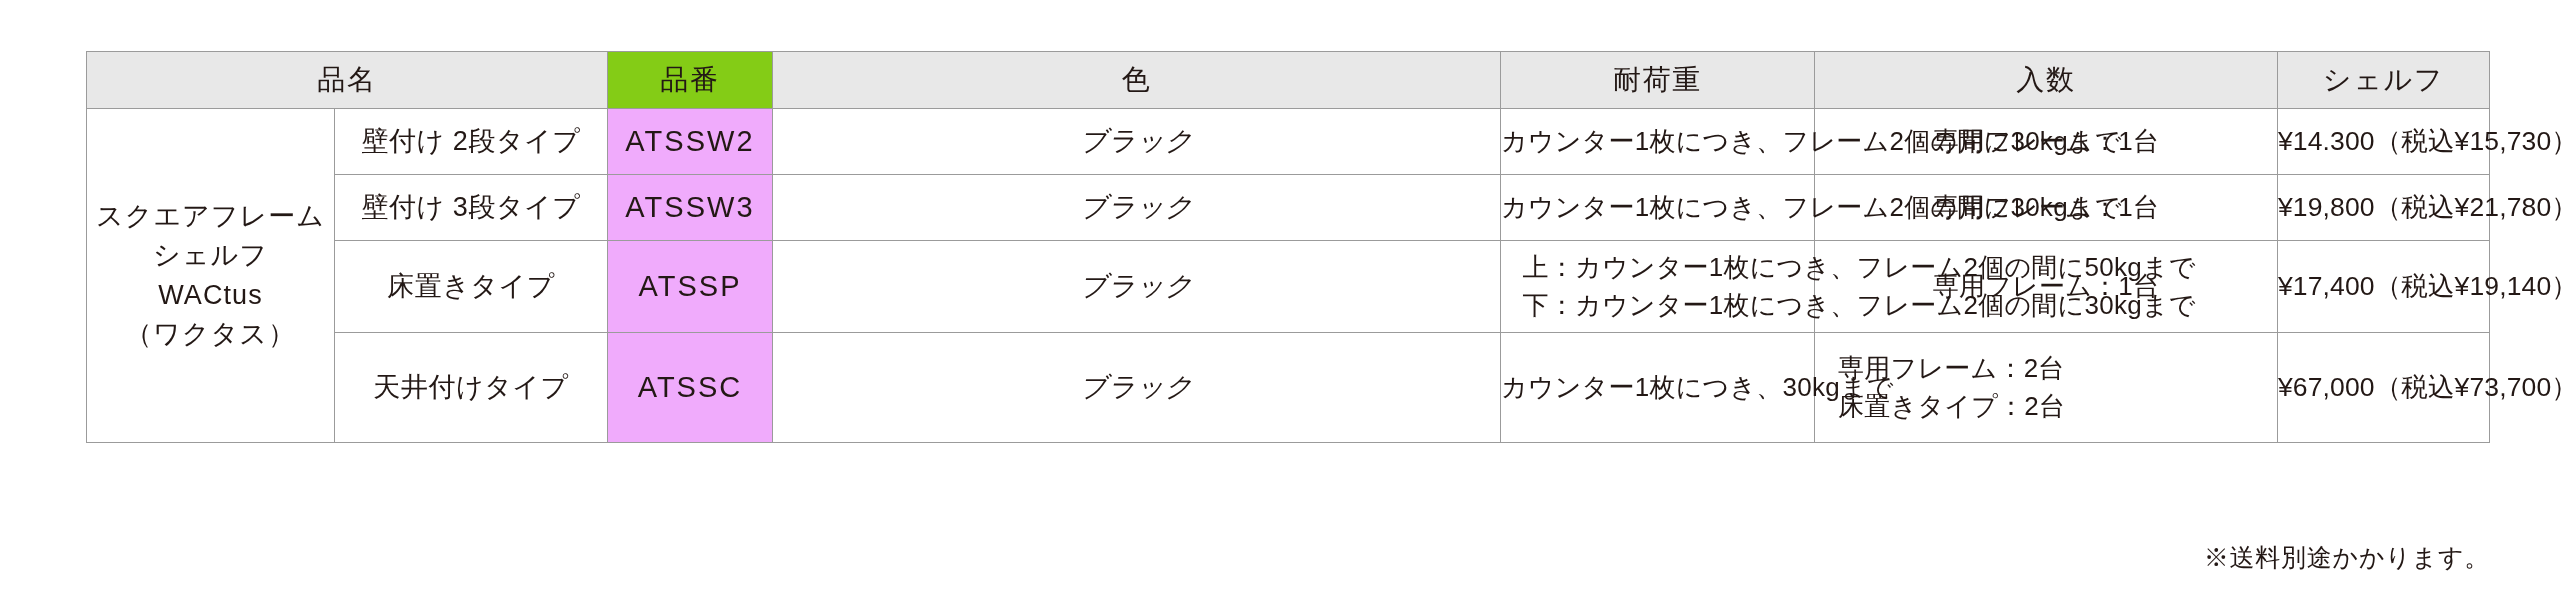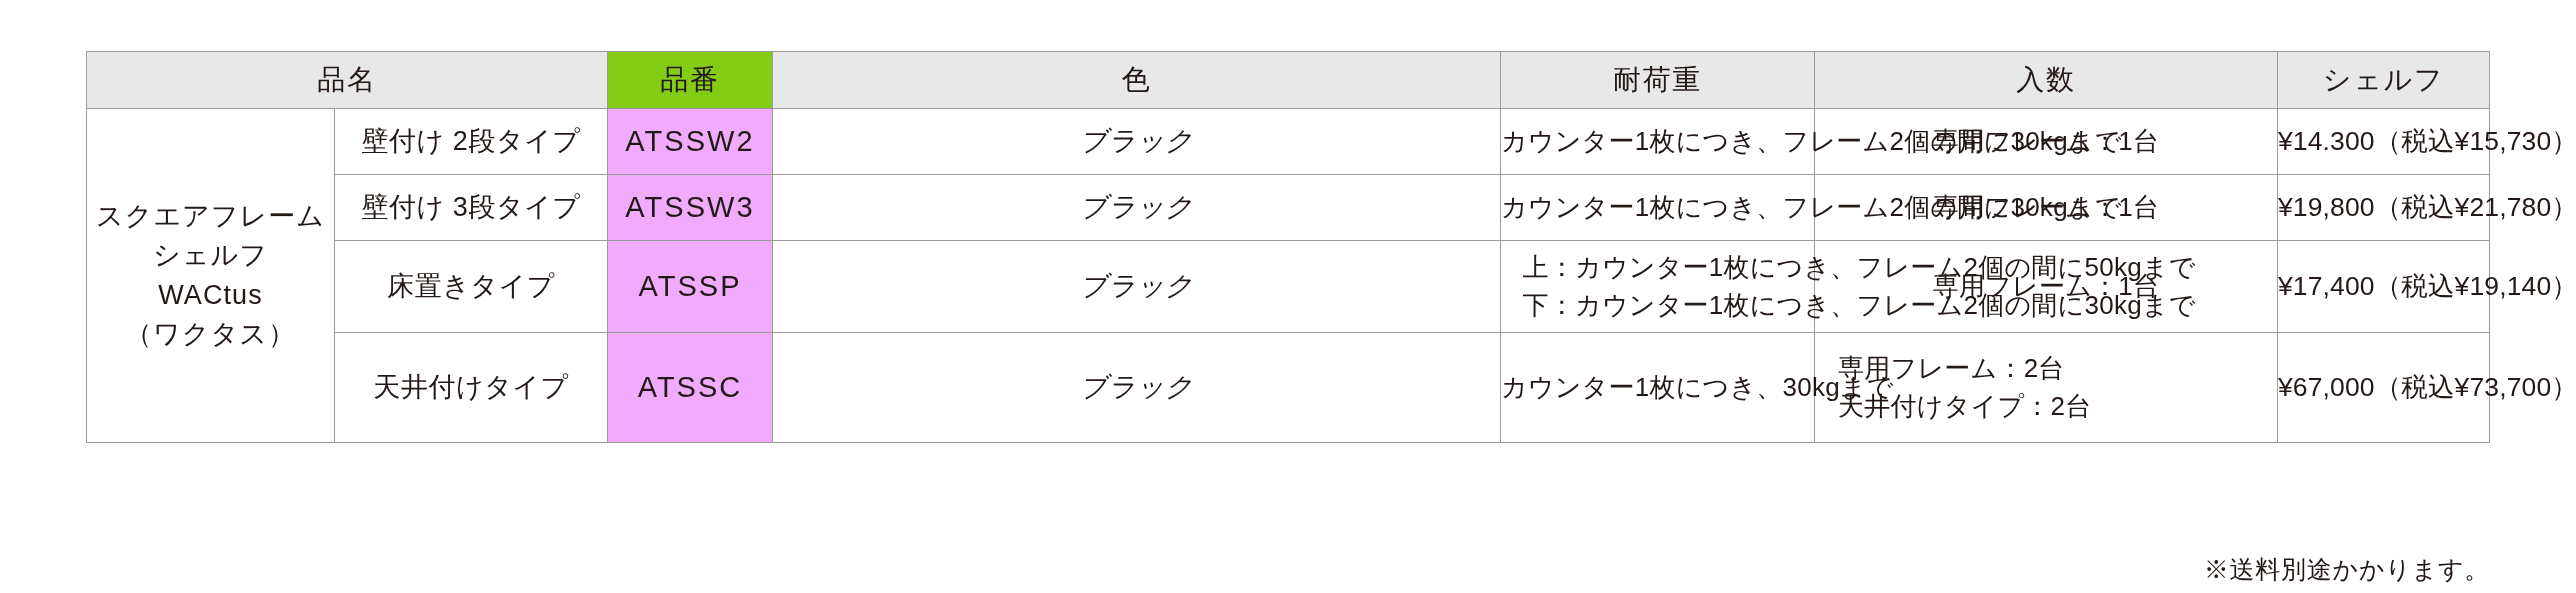--- a/index.html
+++ b/index.html
@@ -111,21 +111,21 @@
   }
   
   tr.r1 td { height: 65px; }
   tr.r2 td { height: 65px; }
   tr.r3 td { height: 91px; }
   tr.r4 td { height: 109px; }
 
   .footnote {
     position: absolute;
     right: 86px;
-    bottom: 8px;
+    bottom: 20px;
     font-size: 25px;
     letter-spacing: 0.03em;
     color: #231815;
   }
 </style>
 </head>
 <body>
 
 <div class="sheet">
 
@@ -197,21 +197,21 @@
 
       <tr class="r4">
         <td class="type-name">天井付けタイプ</td>
         <td class="partno">ATSSC</td>
         <td class="color">ブラック</td>
         <td class="load">
           <span class="load-line">カウンター1枚につき、30kgまで</span>
         </td>
         <td class="qty">
           <span class="qty-line">専用フレーム：2台</span>
-          <span class="qty-line">天井付けタイプ：2台</span>
+          <span class="qty-line">床置きタイプ：2台</span>
         </td>
         <td class="price">¥67,000（税込¥73,700）/セット</td>
       </tr>
     </tbody>
   </table>
 
   <div class="footnote">※送料別途かかります。</div>
 
 </div>
 

